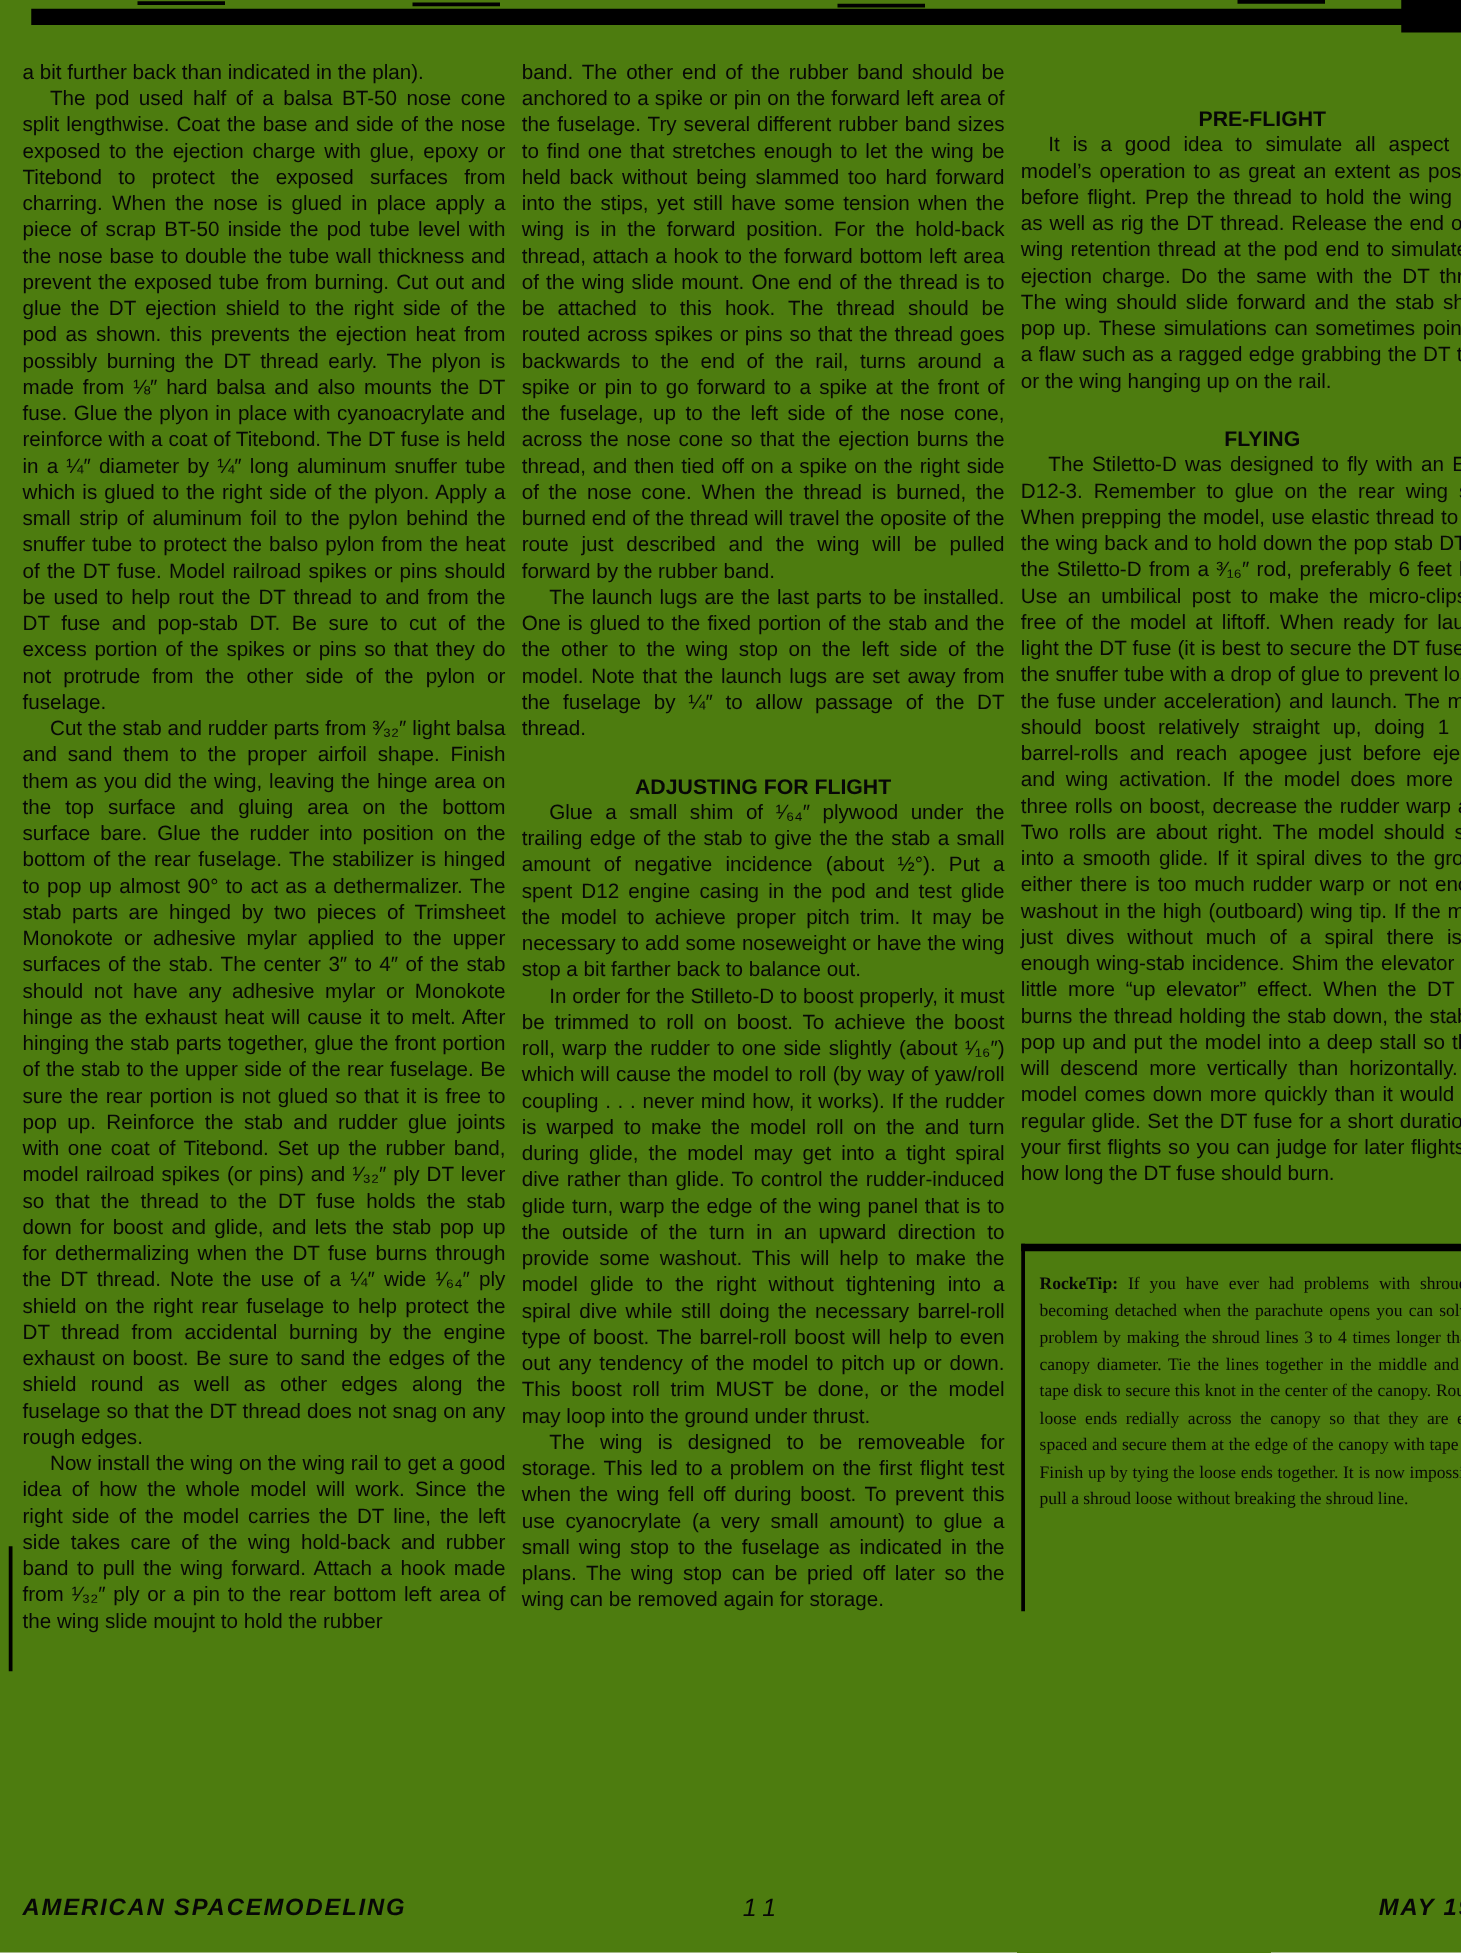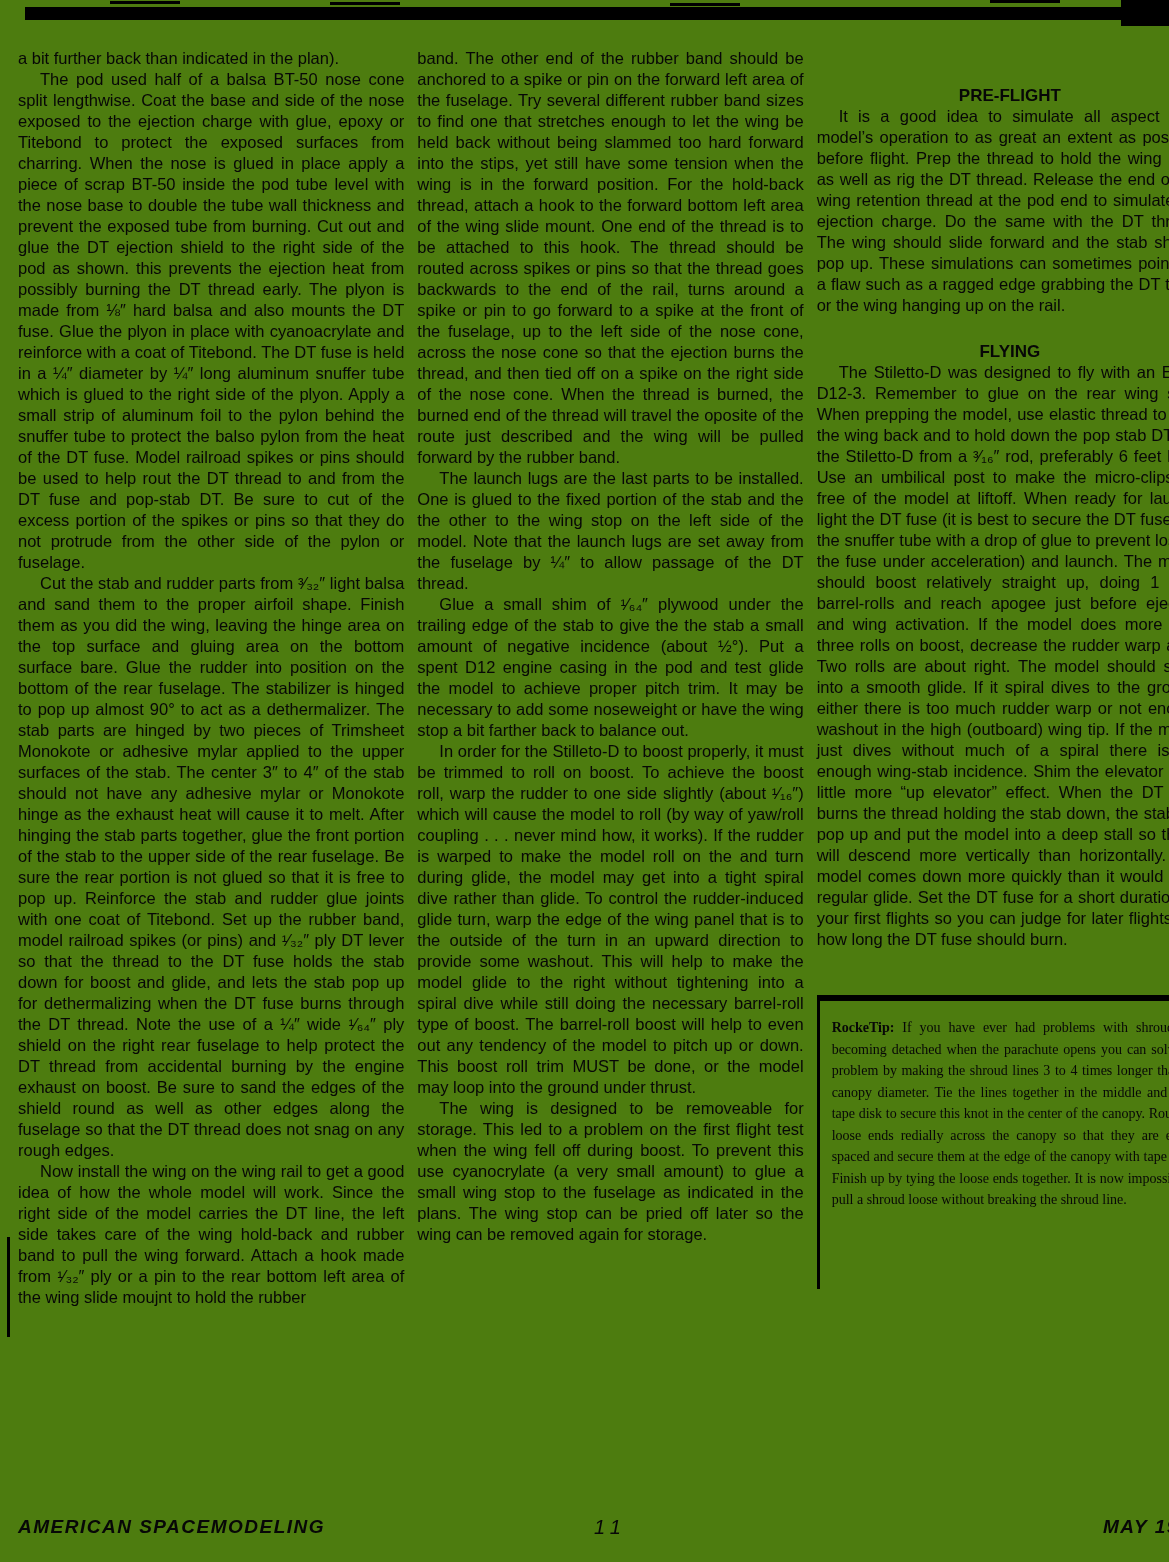--- a/index.html
+++ b/index.html
@@ -79,20 +79,21 @@
     <div class="col">
       <p class="noindent">a bit further back than indicated in the plan).</p>
       <p>The pod used half of a balsa BT-50 nose cone split lengthwise. Coat the base and side of the nose exposed to the ejection charge with glue, epoxy or Titebond to protect the exposed surfaces from charring. When the nose is glued in place apply a piece of scrap BT-50 inside the pod tube level with the nose base to double the tube wall thickness and prevent the exposed tube from burning. Cut out and glue the DT ejection shield to the right side of the pod as shown. this prevents the ejection heat from possibly burning the DT thread early. The plyon is made from ⅛″ hard balsa and also mounts the DT fuse. Glue the plyon in place with cyanoacrylate and reinforce with a coat of Titebond. The DT fuse is held in a ¼″ diameter by ¼″ long aluminum snuffer tube which is glued to the right side of the plyon. Apply a small strip of aluminum foil to the pylon behind the snuffer tube to protect the balso pylon from the heat of the DT fuse. Model railroad spikes or pins should be used to help rout the DT thread to and from the DT fuse and pop-stab DT. Be sure to cut of the excess portion of the spikes or pins so that they do not protrude from the other side of the pylon or fuselage.</p>
       <p>Cut the stab and rudder parts from ³⁄₃₂″ light balsa and sand them to the proper airfoil shape. Finish them as you did the wing, leaving the hinge area on the top surface and gluing area on the bottom surface bare. Glue the rudder into position on the bottom of the rear fuselage. The stabilizer is hinged to pop up almost 90° to act as a dethermalizer. The stab parts are hinged by two pieces of Trimsheet Monokote or adhesive mylar applied to the upper surfaces of the stab. The center 3″ to 4″ of the stab should not have any adhesive mylar or Monokote hinge as the exhaust heat will cause it to melt. After hinging the stab parts together, glue the front portion of the stab to the upper side of the rear fuselage. Be sure the rear portion is not glued so that it is free to pop up. Reinforce the stab and rudder glue joints with one coat of Titebond. Set up the rubber band, model railroad spikes (or pins) and ¹⁄₃₂″ ply DT lever so that the thread to the DT fuse holds the stab down for boost and glide, and lets the stab pop up for dethermalizing when the DT fuse burns through the DT thread. Note the use of a ¼″ wide ¹⁄₆₄″ ply shield on the right rear fuselage to help protect the DT thread from accidental burning by the engine exhaust on boost. Be sure to sand the edges of the shield round as well as other edges along the fuselage so that the DT thread does not snag on any rough edges.</p>
       <p>Now install the wing on the wing rail to get a good idea of how the whole model will work. Since the right side of the model carries the DT line, the left side takes care of the wing hold-back and rubber band to pull the wing forward. Attach a hook made from ¹⁄₃₂″ ply or a pin to the rear bottom left area of the wing slide moujnt to hold the rubber</p>
     </div>
 
     <div class="col">
       <p class="noindent">band. The other end of the rubber band should be anchored to a spike or pin on the forward left area of the fuselage. Try several different rubber band sizes to find one that stretches enough to let the wing be held back without being slammed too hard forward into the stips, yet still have some tension when the wing is in the forward position. For the hold-back thread, attach a hook to the forward bottom left area of the wing slide mount. One end of the thread is to be attached to this hook. The thread should be routed across spikes or pins so that the thread goes backwards to the end of the rail, turns around a spike or pin to go forward to a spike at the front of the fuselage, up to the left side of the nose cone, across the nose cone so that the ejection burns the thread, and then tied off on a spike on the right side of the nose cone. When the thread is burned, the burned end of the thread will travel the oposite of the route just described and the wing will be pulled forward by the rubber band.</p>
       <p>The launch lugs are the last parts to be installed. One is glued to the fixed portion of the stab and the the other to the wing stop on the left side of the model. Note that the launch lugs are set away from the fuselage by ¼″ to allow passage of the DT thread.</p>
+      <h3 class="heading">ADJUSTING FOR FLIGHT</h3>
       <p>Glue a small shim of ¹⁄₆₄″ plywood under the trailing edge of the stab to give the the stab a small amount of negative incidence (about ½°). Put a spent D12 engine casing in the pod and test glide the model to achieve proper pitch trim. It may be necessary to add some noseweight or have the wing stop a bit farther back to balance out.</p>
       <p>In order for the Stilleto-D to boost properly, it must be trimmed to roll on boost. To achieve the boost roll, warp the rudder to one side slightly (about ¹⁄₁₆″) which will cause the model to roll (by way of yaw/roll coupling . . . never mind how, it works). If the rudder is warped to make the model roll on the and turn during glide, the model may get into a tight spiral dive rather than glide. To control the rudder-induced glide turn, warp the edge of the wing panel that is to the outside of the turn in an upward direction to provide some washout. This will help to make the model glide to the right without tightening into a spiral dive while still doing the necessary barrel-roll type of boost. The barrel-roll boost will help to even out any tendency of the model to pitch up or down. This boost roll trim MUST be done, or the model may loop into the ground under thrust.</p>
       <p>The wing is designed to be removeable for storage. This led to a problem on the first flight test when the wing fell off during boost. To prevent this use cyanocrylate (a very small amount) to glue a small wing stop to the fuselage as indicated in the plans. The wing stop can be pried off later so the wing can be removed again for storage.</p>
     </div>
 
     <div class="col">
       <h3 class="heading first">PRE-FLIGHT</h3>
       <p>It is a good idea to simulate all aspect of a model’s operation to as great an extent as possible before flight. Prep the thread to hold the wing back as well as rig the DT thread. Release the end of the wing retention thread at the pod end to simulate the ejection charge. Do the same with the DT thread. The wing should slide forward and the stab should pop up. These simulations can sometimes point out a flaw such as a ragged edge grabbing the DT tread or the wing hanging up on the rail.</p>
       <h3 class="heading">FLYING</h3>
       <p>The Stiletto-D was designed to fly with an Estes D12-3. Remember to glue on the rear wing stop. When prepping the model, use elastic thread to hold the wing back and to hold down the pop stab DT. Fly the Stiletto-D from a ³⁄₁₆″ rod, preferably 6 feet long. Use an umbilical post to make the micro-clips fall free of the model at liftoff. When ready for launch, light the DT fuse (it is best to secure the DT fuse into the snuffer tube with a drop of glue to prevent loss of the fuse under acceleration) and launch. The model should boost relatively straight up, doing 1 to 3 barrel-rolls and reach apogee just before ejection and wing activation. If the model does more than three rolls on boost, decrease the rudder warp a bit. Two rolls are about right. The model should settle into a smooth glide. If it spiral dives to the ground, either there is too much rudder warp or not enough washout in the high (outboard) wing tip. If the model just dives without much of a spiral there is not enough wing-stab incidence. Shim the elevator for a little more “up elevator” effect. When the DT fuse burns the thread holding the stab down, the stab will pop up and put the model into a deep stall so that it will descend more vertically than horizontally. The model comes down more quickly than it would on a regular glide. Set the DT fuse for a short duration on your first flights so you can judge for later flights just how long the DT fuse should burn.</p>

